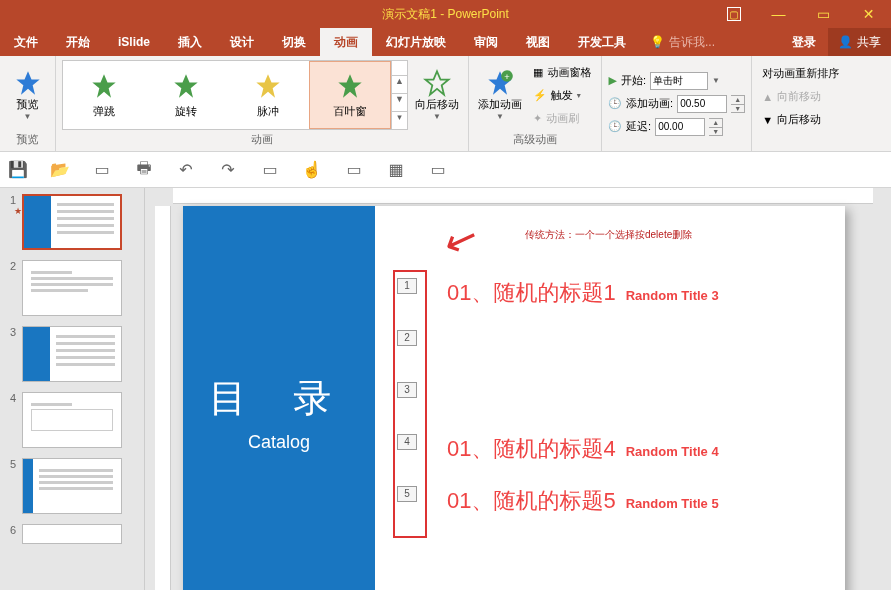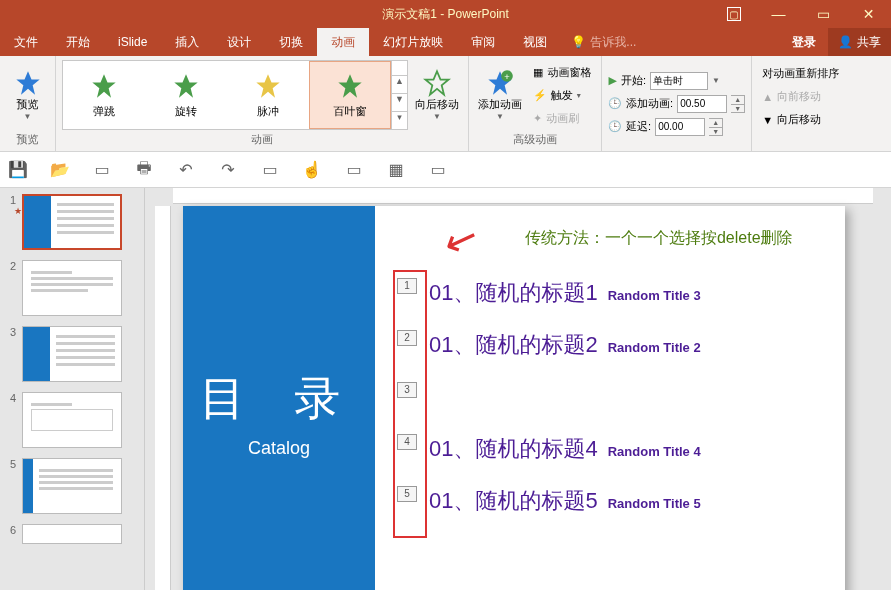--- a/index.html
+++ b/index.html
@@ -1,23 +1,23 @@
 <!DOCTYPE html>
 <html><head>
 <meta charset="utf-8">
 <style>
 * { margin: 0; padding: 0; box-sizing: border-box; font-family: "Microsoft YaHei", sans-serif; }
 body { width: 891px; height: 590px; background: #e6e6e6; overflow: hidden; font-size: 12px; }
-.titlebar { height: 28px; background: #b7472a; color: #fef9c3; display: flex; align-items: center; position: relative; }
+.titlebar { height: 28px; background: #b7472a; color: #fde047; display: flex; align-items: center; position: relative; }
 .app-title { position: absolute; left: 50%; transform: translateX(-50%); font-size: 12px; }
 .win-controls { position: absolute; right: 0; display: flex; height: 100%; }
 .win-btn { width: 45px; display: flex; align-items: center; justify-content: center; font-size: 14px; }
 .win-btn.box { border: 1px solid #fff; width: 14px; height: 14px; margin: 7px 15px; display: flex; align-items: center; justify-content: center; font-size: 10px; }
 .menubar { height: 28px; background: #b7472a; color: #fff; display: flex; align-items: center; }
-.menu-item { padding: 0 14px; height: 28px; display: flex; align-items: center; }
+.menu-item { padding: 0 14px; height: 28px; display: flex; align-items: center; font-weight: bold; }
 .menu-item.active { background: #f3f2f1; color: #b7472a; }
 .tellme { color: #e8b5a8; padding: 0 10px; display: flex; align-items: center; gap: 4px; }
 .login { padding: 0 12px; font-weight: bold; }
 .share { background: #9e3a20; padding: 0 10px; height: 28px; display: flex; align-items: center; gap: 4px; }
 .ribbon { height: 96px; background: #f3f2f1; border-bottom: 1px solid #d4d4d4; display: flex; }
 .group { border-right: 1px solid #d4d4d4; display: flex; flex-direction: column; padding: 2px 6px; }
 .group-body { flex: 1; display: flex; align-items: center; gap: 4px; }
 .group-label { text-align: center; font-size: 11px; color: #666; padding-bottom: 2px; }
 .big-btn { display: flex; flex-direction: column; align-items: center; justify-content: center; width: 50px; height: 70px; font-size: 11px; }
 .anim-gallery { display: flex; border: 1px solid #c8c8c8; background: #fff; height: 70px; }
@@ -42,28 +42,28 @@
 .thumb-star { font-size: 9px; color: #b7472a; }
 .thumb { width: 100px; height: 56px; background: #fff; border: 1px solid #bbb; position: relative; }
 .thumb.selected { border: 2px solid #c8472a; }
 .thumb-blue-left { position: absolute; left: 0; top: 0; width: 28%; height: 100%; background: #1976c1; }
 .thumb-lines { position: absolute; left: 34%; top: 14%; right: 6%; display: flex; flex-direction: column; gap: 4px; }
 .thumb-line { height: 3px; background: #ccc; }
 .canvas-wrap { flex: 1; position: relative; overflow: hidden; }
 .rulerspace { position: absolute; left: 28px; top: 18px; right: 18px; bottom: 0; }
 .slide { position: absolute; left: 10px; top: 0; right: 28px; bottom: -30px; background: #fff; box-shadow: 4px 4px 10px rgba(0,0,0,0.3); display: flex; }
 .slide-left { width: 29%; background: #1976c1; color: #fff; display: flex; flex-direction: column; align-items: center; justify-content: center; }
-.slide-left h1 { font-size: 46px; letter-spacing: 18px; font-weight: normal; }
+.slide-left h1 { font-size: 38px; letter-spacing: 18px; font-weight: normal; }
 .slide-left p { font-size: 18px; margin-top: 8px; }
 .slide-right { flex: 1; position: relative; }
 .anim-box { position: absolute; left: 18px; top: 64px; width: 34px; height: 268px; border: 2px solid #d33; }
 .anim-tag { position: absolute; left: 22px; width: 20px; height: 16px; border: 1px solid #999; background: #f5f5f5; font-size: 10px; text-align: center; line-height: 14px; color: #555; }
-.annotation { position: absolute; left: 150px; top: 22px; color: #4d7c0f; font-size: 16px; }
+.annotation { position: absolute; left: 150px; top: 22px; color: #b91c1c; font-size: 10px; }
 .arrow { position: absolute; left: 70px; top: 10px; color: #d33; font-size: 40px; transform: rotate(20deg); }
-.toc-item { position: absolute; left: 54px; display: flex; align-items: baseline; gap: 10px; color: #4c1d95; }
+.toc-item { position: absolute; left: 72px; display: flex; align-items: baseline; gap: 10px; color: #ef4444; }
 .toc-item .zh { font-size: 22px; }
 .toc-item .en { font-size: 13px; font-weight: bold; }
 .ruler-h { position: absolute; left: 28px; right: 18px; top: 0; height: 16px; background: #fff; border-bottom: 1px solid #ccc; }
 .ruler-v { position: absolute; left: 10px; top: 18px; width: 16px; bottom: 0; background: #fff; border-right: 1px solid #ccc; }
 .disabled { color: #aaa; }
 </style>
 </head>
 <body>
 
 <div class="titlebar">
@@ -80,20 +80,21 @@
   <div class="menu-item">文件</div>
   <div class="menu-item">开始</div>
   <div class="menu-item">iSlide</div>
   <div class="menu-item">插入</div>
   <div class="menu-item">设计</div>
   <div class="menu-item">切换</div>
   <div class="menu-item active">动画</div>
   <div class="menu-item">幻灯片放映</div>
   <div class="menu-item">审阅</div>
   <div class="menu-item">视图</div>
+  <div class="menu-item">开发工具</div>
   <div class="tellme">
     <span>💡</span>
     <span>告诉我...</span>
   </div>
   <div style="flex:1"></div>
   <div class="login">登录</div>
   <div class="share">
     <span>👤</span>
     <span>共享</span>
   </div>
@@ -334,24 +335,20 @@
           <div class="anim-box"></div>
           <div class="anim-tag" style="top:72px">1</div>
           <div class="anim-tag" style="top:124px">2</div>
           <div class="anim-tag" style="top:176px">3</div>
           <div class="anim-tag" style="top:228px">4</div>
           <div class="anim-tag" style="top:280px">5</div>
           <div class="toc-item" style="top:72px">
               <span class="zh"><span>01、</span><span>随机的标题1</span></span>
               <span class="en">Random Title 3</span>
             </div>
-          <div class="toc-item" style="top:124px">
-              <span class="zh"><span>01、</span><span>随机的标题2</span></span>
-              <span class="en">Random Title 2</span>
-            </div>
           <div class="toc-item" style="top:228px">
               <span class="zh"><span>01、</span><span>随机的标题4</span></span>
               <span class="en">Random Title 4</span>
             </div>
           <div class="toc-item" style="top:280px">
               <span class="zh"><span>01、</span><span>随机的标题5</span></span>
               <span class="en">Random Title 5</span>
             </div>
         </div>
       </div>

